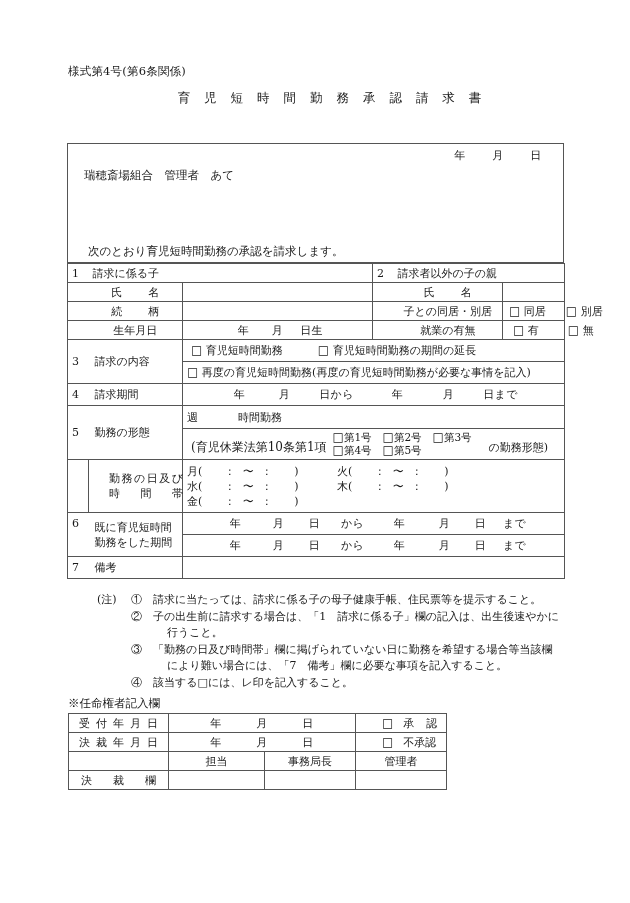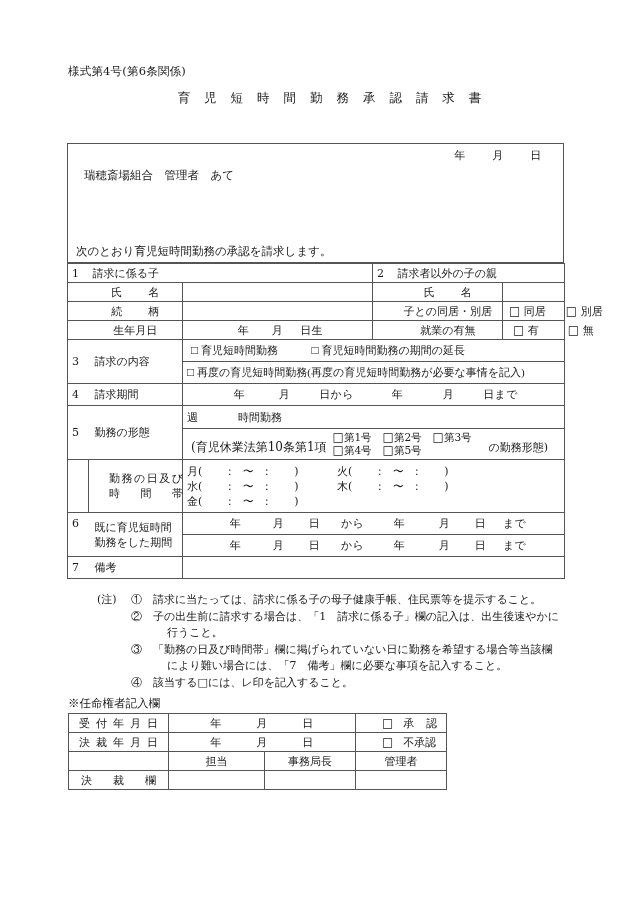--- a/index.html
+++ b/index.html
@@ -79,21 +79,21 @@
   }
   .resp-block div { white-space: nowrap; }
   .resp-lbl {
     display: inline-block;
     width: 46px;
     text-align: justify;
     text-align-last: justify;
   }
   .intro {
     position: absolute;
-    left: 8px;
+    left: 20px;
     bottom: 3px;
     font-size: 11.5px;
     white-space: nowrap;
   }
 
   
   .main-table {
     position: absolute;
     left: 67px;
     top: 263px;
@@ -122,21 +122,21 @@
   .lbl-sec {
     padding-left: 6px !important;
     white-space: nowrap;
   }
   .inner-lbl {
     text-align: center;
     white-space: nowrap;
   }
 
   
-  .s3line { line-height: 19px; white-space: nowrap; font-family: Liberation Serif, serif; }
+  .s3line { line-height: 19px; white-space: nowrap; }
   .s3line .gap { display: inline-block; width: 28px; }
 
   
   .dline { white-space: nowrap; letter-spacing: 0.3px; }
   .dline .u { display: inline-block; text-align: center; }
 
   
   .s5-top { padding: 3px 4px 0 8px; white-space: nowrap; }
   .s5-week .gap { display: inline-block; width: 40px; }
   .s5-bottom {

